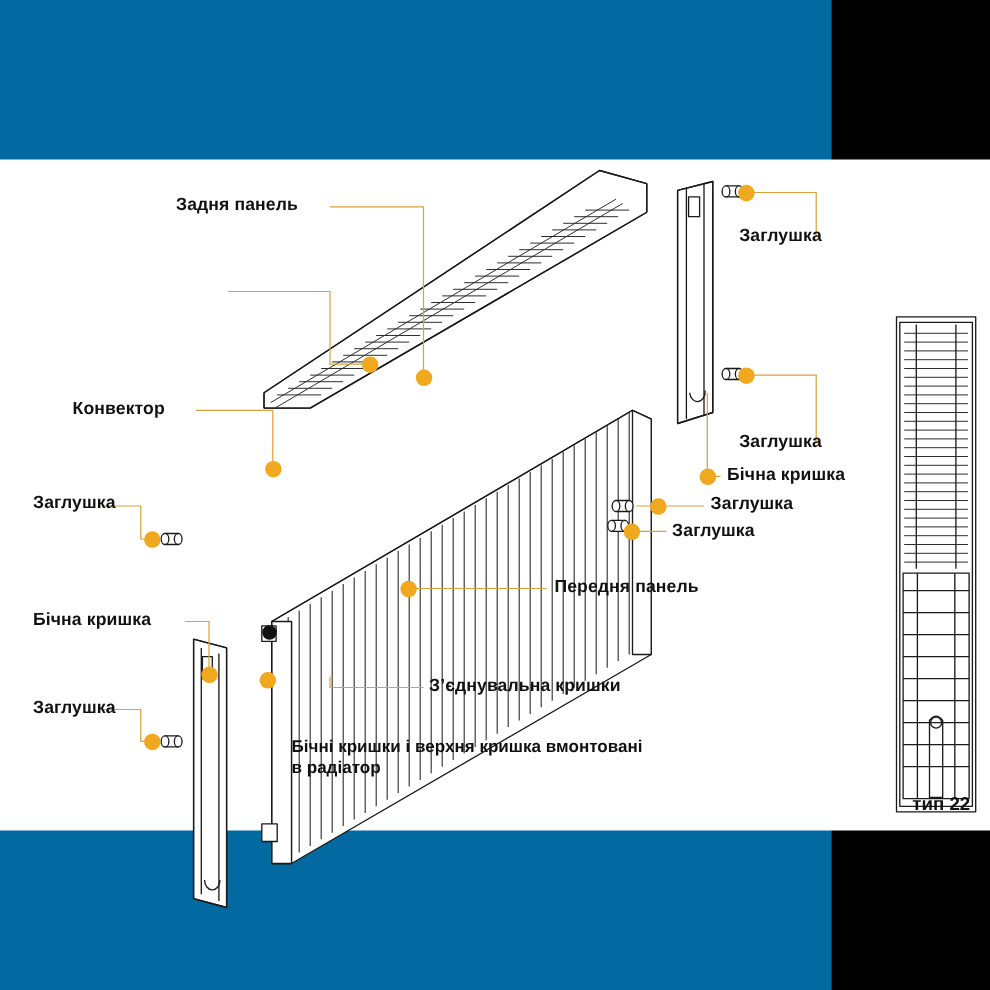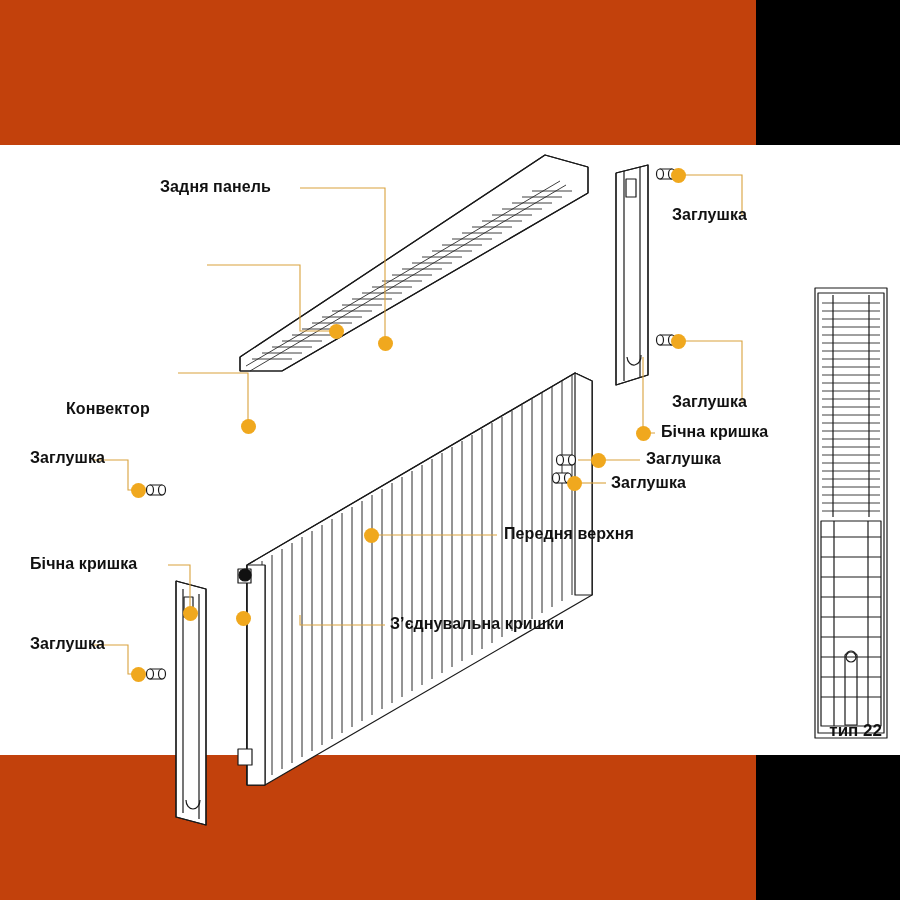--- a/index.html
+++ b/index.html
@@ -1,17 +1,17 @@
 <!DOCTYPE html>
 <html><head>
 <meta charset="utf-8">
 <style>
   html,body{margin:0;padding:0;background:#000;}
   body{width:900px;height:900px;overflow:hidden;font-family:"Liberation Sans",sans-serif;}
-  #stage{position:relative;width:756px;height:900px;background:#c2410c;}
+  #stage{position:relative;width:756px;height:900px;background:#0369a1;}
   #sheet{position:absolute;left:0;top:145px;width:900px;height:610px;background:#ffffff;}
   .lbl{position:absolute;font-weight:bold;color:#111;letter-spacing:.1px;line-height:1.18;white-space:pre-line;}
   .lbl.s16{font-size:16px;}
   .dot{position:absolute;width:15px;height:15px;border-radius:50%;background:#f0a81e;}
   svg{position:absolute;left:0;top:0;overflow:visible;}
   .type-lbl{position:absolute;right:18px;bottom:14px;font-size:17px;font-weight:bold;color:#111;}
   .note{position:absolute;font-size:15.5px;font-weight:bold;color:#111;line-height:1.25;}
 </style>
 </head>
 <body>
@@ -280,39 +280,41 @@
     <div class="dot" style="left:236px;top:466px;"></div>
     <div class="dot" style="left:671px;top:23px;"></div>
     <div class="dot" style="left:671px;top:189px;"></div>
     <div class="dot" style="left:636px;top:281px;"></div>
     <div class="dot" style="left:591px;top:308px;"></div>
     <div class="dot" style="left:567px;top:331px;"></div>
 
     <div class="lbl s16" style="left:160px;top:33px;">Задня панель</div>
 
 
-    <div class="lbl s16" style="left:66px;top:218px;margin-top:37px;">Конвектор</div>
+    <div class="lbl s16" style="left:66px;top:218px;">Конвектор</div>
 
     <div class="lbl s16" style="left:30px;top:304px;">Заглушка</div>
 
     <div class="lbl s16" style="left:30px;top:410px;">Бічна кришка</div>
 
     <div class="lbl s16" style="left:30px;top:490px;">Заглушка</div>
 
-    <div class="lbl s16" style="left:504px;top:380px;">Передня верхня</div>
+    <div class="lbl s16" style="left:504px;top:380px;">Передня панель</div>
 
     <div class="lbl s16" style="left:390px;top:470px;">З’єднувальна кришки</div>
 
     <div class="lbl s16" style="left:672px;top:61px;">Заглушка</div>
 
     <div class="lbl s16" style="left:672px;top:248px;">Заглушка</div>
 
     <div class="lbl s16" style="left:661px;top:278px;">Бічна кришка</div>
 
     <div class="lbl s16" style="left:646px;top:305px;">Заглушка</div>
 
     <div class="lbl s16" style="left:611px;top:329px;">Заглушка</div>
 
+    <div class="note" style="left:265px;top:525px;width:330px;">Бічні кришки і верхня кришка
+вмонтовані в радіатор</div>
 
     <div class="type-lbl">тип 22</div>
 
   </div>
 </div>
 
 </body></html>

